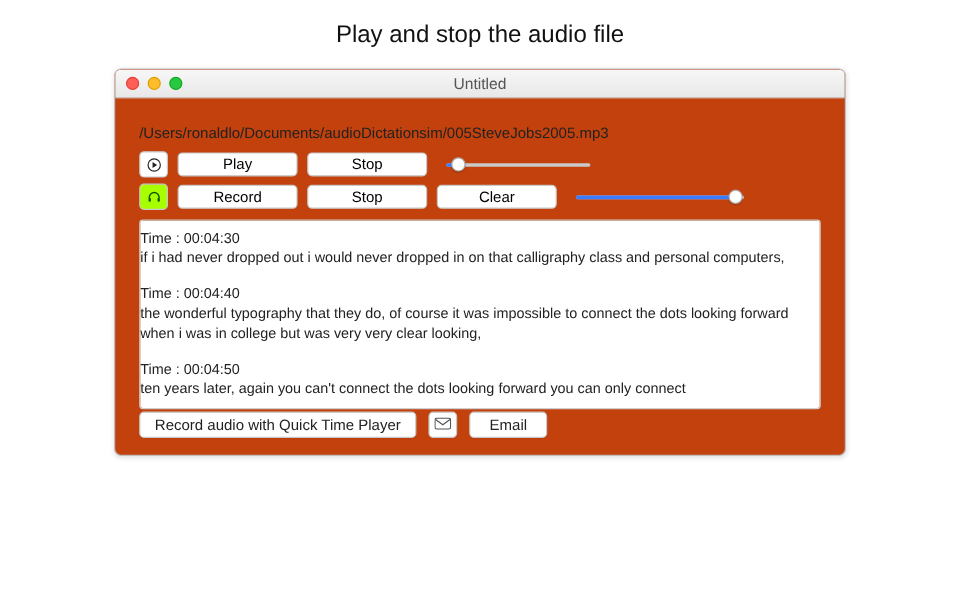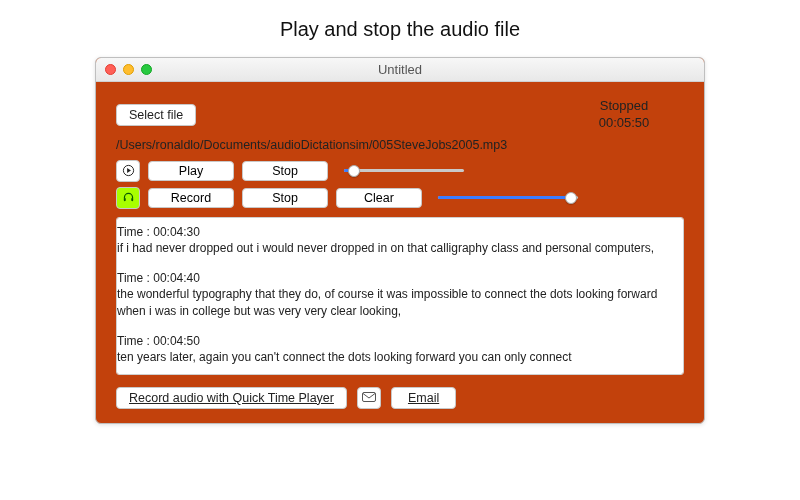--- a/index.html
+++ b/index.html
@@ -86,21 +86,21 @@
     width: 24px; height: 22px;
     border: 1px solid #c8c8c8;
     border-radius: 4px;
     background: #fff;
     display: flex; align-items: center; justify-content: center;
     cursor: pointer;
   }
   .iconbtn.green { background: #a8ff00; }
   .iconbtn svg { width: 13px; height: 13px; }
   .actbtn {
-    width: 86px;
+    width: 100px;
     background: #fff;
     border: 1px solid #c8c8c8;
     border-radius: 4px;
     padding: 2px 0;
     font-size: 12.5px;
     cursor: pointer;
     text-align: center;
   }
   .slider {
     position: relative;
@@ -140,25 +140,24 @@
     height: 158px;
     overflow-y: auto;
     padding: 6px 0;
     font-size: 12px;
     line-height: 1.35;
     color: #222;
   }
   .tr-entry { margin-bottom: 14px; }
   .tr-entry .ts { }
   .bottomrow {
-    margin-top: 12px;
+    margin-top: 2px;
     display: flex;
     align-items: center;
     gap: 10px;
-    text-decoration: underline;
   }
   .emailico {
     width: 24px; height: 22px;
     border: 1px solid #c8c8c8;
     border-radius: 4px;
     background: #fff;
     display: flex; align-items: center; justify-content: center;
   }
   
   .transcript::-webkit-scrollbar { width: 14px; }
@@ -175,27 +174,20 @@
     <div class="traffic">
       <div class="tl red"></div>
       <div class="tl yellow"></div>
       <div class="tl green"></div>
     </div>
     <div class="wtitle">Untitled</div>
   </div>
 
   <div class="content">
 
-    <div class="row">
-      <button class="btn">Select file</button>
-      <div class="status-block">
-        <div>Stopped</div>
-        <div>00:05:50</div>
-      </div>
-    </div>
 
     <div class="filepath">/Users/ronaldlo/Documents/audioDictationsim/005SteveJobs2005.mp3</div>
 
     <div class="controls">
       <div class="ctrlrow">
         <div class="iconbtn">
           <svg viewBox="0 0 16 16">
               <circle cx="8" cy="8" r="6.3" fill="none" stroke="#222" stroke-width="1.2"></circle>
               <polygon points="6.3,5 6.3,11 11,8" fill="#222"></polygon>
             </svg>

